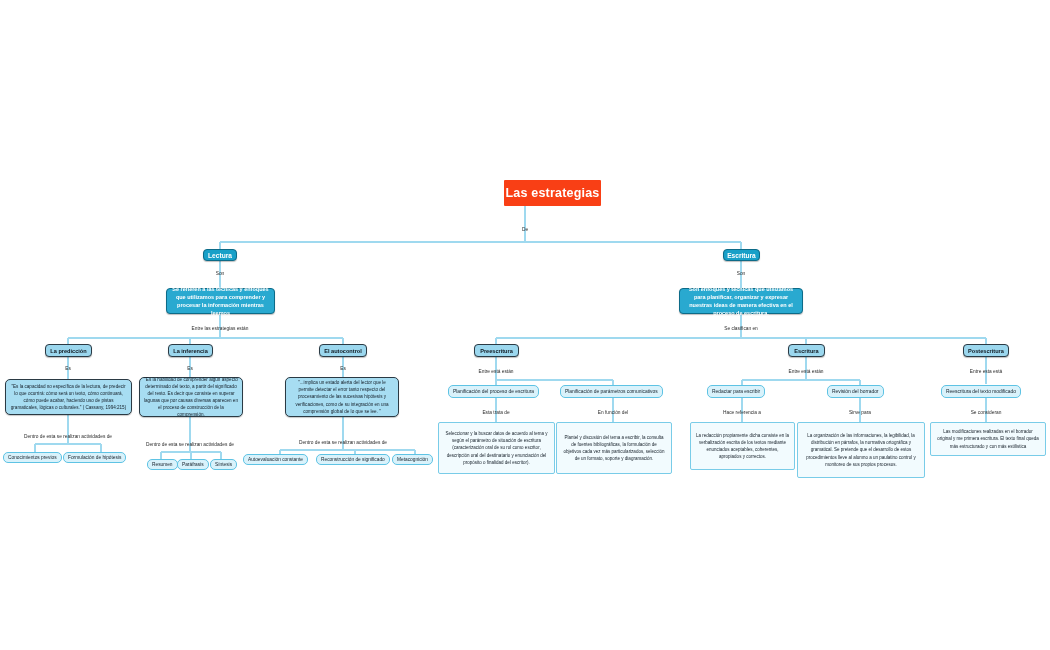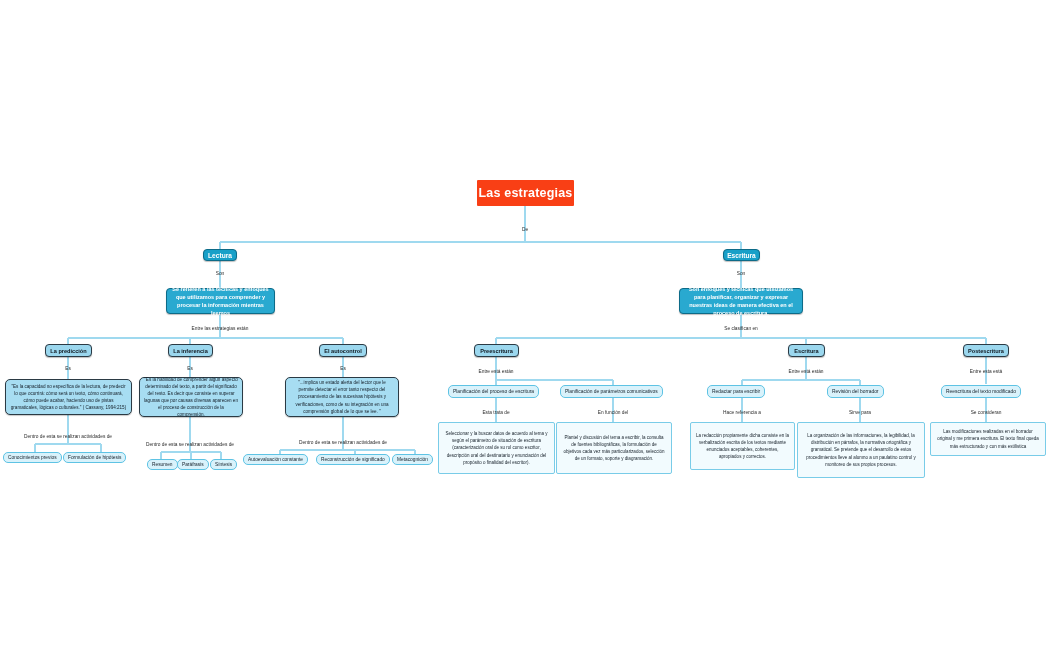--- a/index.html
+++ b/index.html
@@ -17,20 +17,21 @@
 
   
   .root{
     background:#f93f15;
     color:#ffffff;
     font-weight:bold;
     font-size:12.5px;
     letter-spacing:.2px;
     display:flex;align-items:center;justify-content:center;
     border-radius:1px;
+    margin-left:27px;
   }
 
   
   .pill{
     background:#18a0c8;
     color:#ffffff;
     font-weight:bold;
     font-size:6.6px;
     border:1px solid #0d6b88;
     border-radius:4px;

